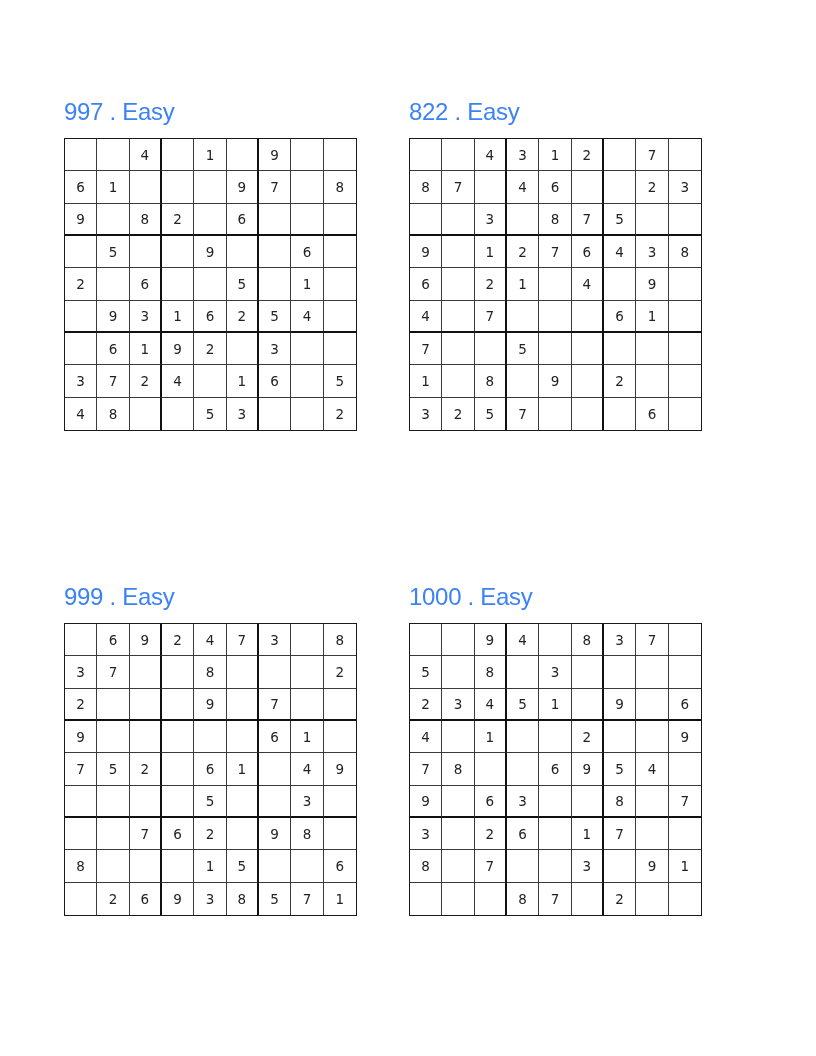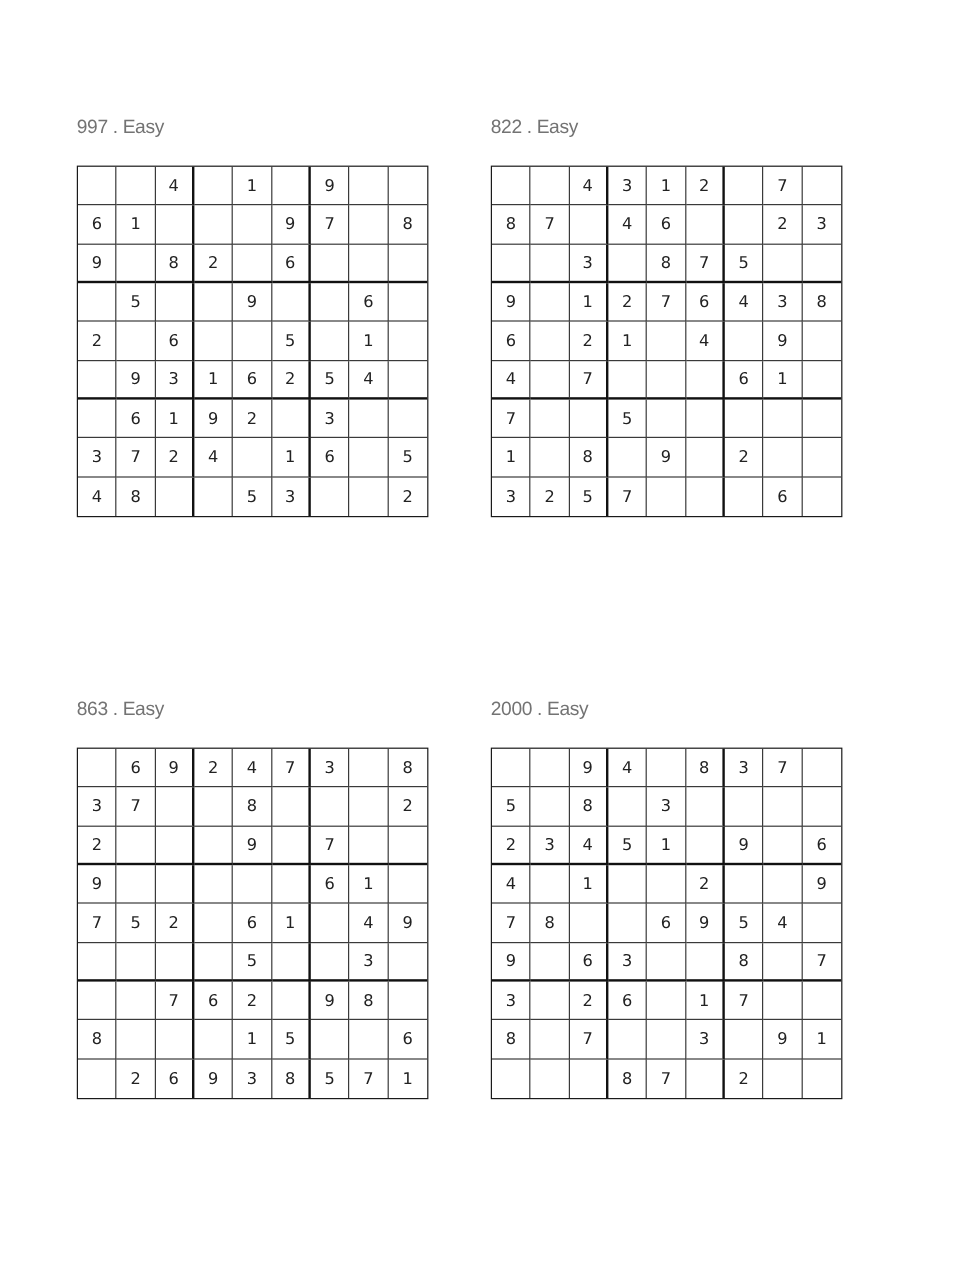--- a/index.html
+++ b/index.html
@@ -17,23 +17,23 @@
     }
     .puzzle {
       position: absolute;
       width: 294px;
     }
     .puzzle-title {
       position: absolute;
       left: 0;
       top: 0;
       font-family: "Liberation Sans", sans-serif;
-      font-size: 16px;
+      font-size: 24px;
       letter-spacing: -0.3px;
-      color: #737373;
+      color: #3b82f6;
       white-space: nowrap;
     }
     .grid {
       position: absolute;
       left: 0;
       top: 40px;
       width: 291px;
       height: 291px;
       border: 1.5px solid #1a1a1a;
       display: grid;
@@ -229,21 +229,21 @@
         <div class="cell r8 c3">7</div>
         <div class="cell r8 c4"></div>
         <div class="cell r8 c5"></div>
         <div class="cell r8 c6"></div>
         <div class="cell r8 c7">6</div>
         <div class="cell r8 c8"></div>
       </div>
   </div>
 
   <div class="puzzle" style="left:64px; top:583px;">
-    <div class="puzzle-title">863 . Easy</div>
+    <div class="puzzle-title">999 . Easy</div>
     <div class="grid">
         <div class="cell r0 c0"></div>
         <div class="cell r0 c1">6</div>
         <div class="cell r0 c2">9</div>
         <div class="cell r0 c3">2</div>
         <div class="cell r0 c4">4</div>
         <div class="cell r0 c5">7</div>
         <div class="cell r0 c6">3</div>
         <div class="cell r0 c7"></div>
         <div class="cell r0 c8">8</div>
@@ -316,21 +316,21 @@
         <div class="cell r8 c3">9</div>
         <div class="cell r8 c4">3</div>
         <div class="cell r8 c5">8</div>
         <div class="cell r8 c6">5</div>
         <div class="cell r8 c7">7</div>
         <div class="cell r8 c8">1</div>
       </div>
   </div>
 
   <div class="puzzle" style="left:409px; top:583px;">
-    <div class="puzzle-title">2000 . Easy</div>
+    <div class="puzzle-title">1000 . Easy</div>
     <div class="grid">
         <div class="cell r0 c0"></div>
         <div class="cell r0 c1"></div>
         <div class="cell r0 c2">9</div>
         <div class="cell r0 c3">4</div>
         <div class="cell r0 c4"></div>
         <div class="cell r0 c5">8</div>
         <div class="cell r0 c6">3</div>
         <div class="cell r0 c7">7</div>
         <div class="cell r0 c8"></div>

